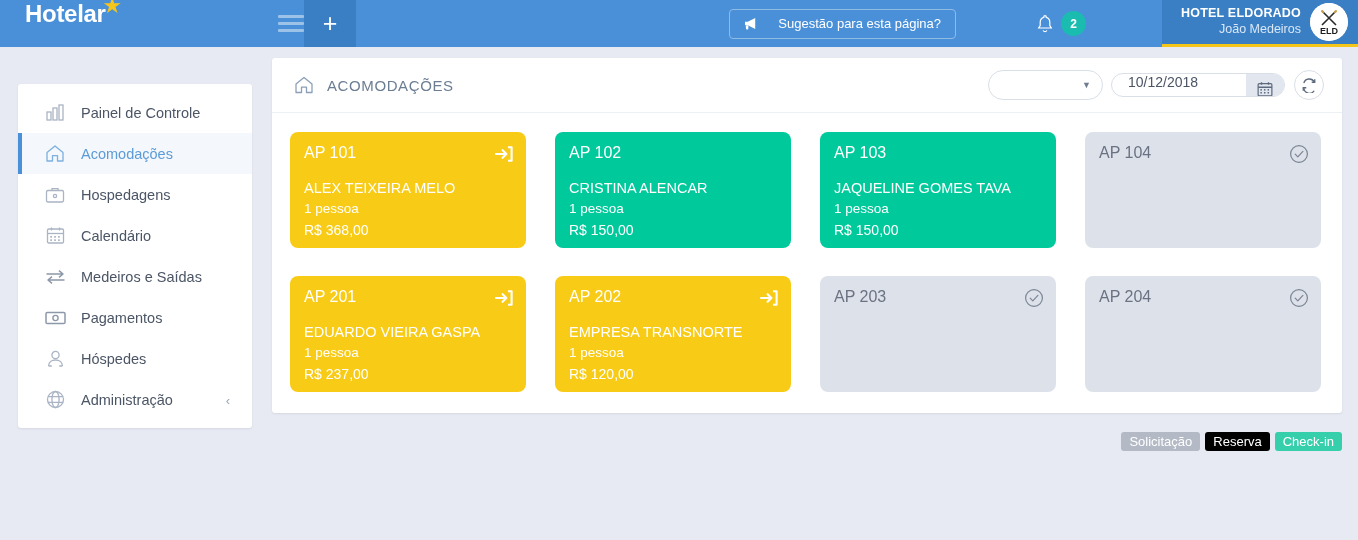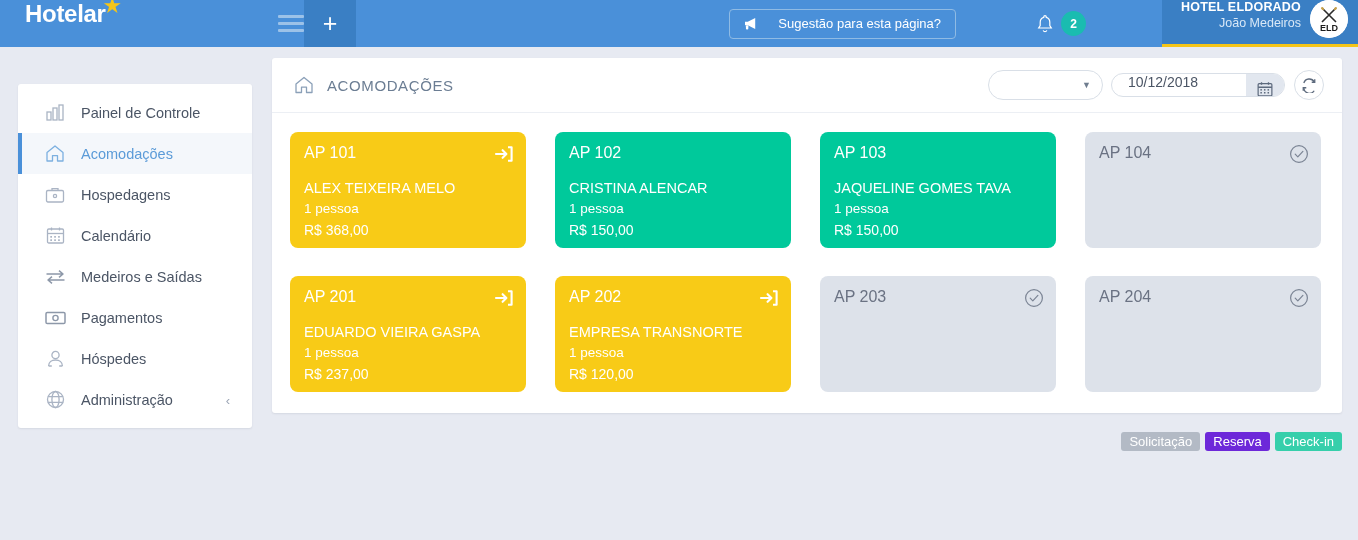--- a/index.html
+++ b/index.html
@@ -73,21 +73,21 @@
     background: #1abcb0; color: #fff;
     font-size: 12px; font-weight: bold;
     display: flex; align-items: center; justify-content: center;
   }
 
   .account {
     margin-left: 76px;
     width: 196px; height: 47px;
     background: #3a7fc4;
     border-bottom: 3px solid #f5c518;
-    display: flex; justify-content: flex-end;
+    display: flex; align-items: center; justify-content: flex-end;
     padding-right: 10px; gap: 9px;
     cursor: pointer;
   }
   .account-names { text-align: right; line-height: 1.25; }
   .account-hotel { color: #fff; font-size: 12.5px; font-weight: bold; letter-spacing: .2px; }
   .account-user { color: #d9e8f7; font-size: 12.5px; }
   .account-logo {
     width: 38px; height: 38px; border-radius: 50%;
     background: #fff; position: relative; overflow: hidden;
     flex: 0 0 38px;
@@ -232,21 +232,21 @@
   }
   .legend-item {
     height: 19px;
     padding: 0 8px;
     border-radius: 3px;
     display: flex; align-items: center;
     font-size: 13px; color: #fff;
     white-space: nowrap;
   }
   .legend-item.solicita { background: #b3bac5; }
-  .legend-item.reserva  { background: #6d28d9; }
+  .legend-item.reserva  { background: #000000; }
   .legend-item.checkin  { background: #36cfab; }
 </style>
 </head>
 <body>
 
 <div class="topbar">
   <div class="brand">
     <div class="brand-text">
       <span>Hotelar</span>
       <span class="brand-star">★</span>

